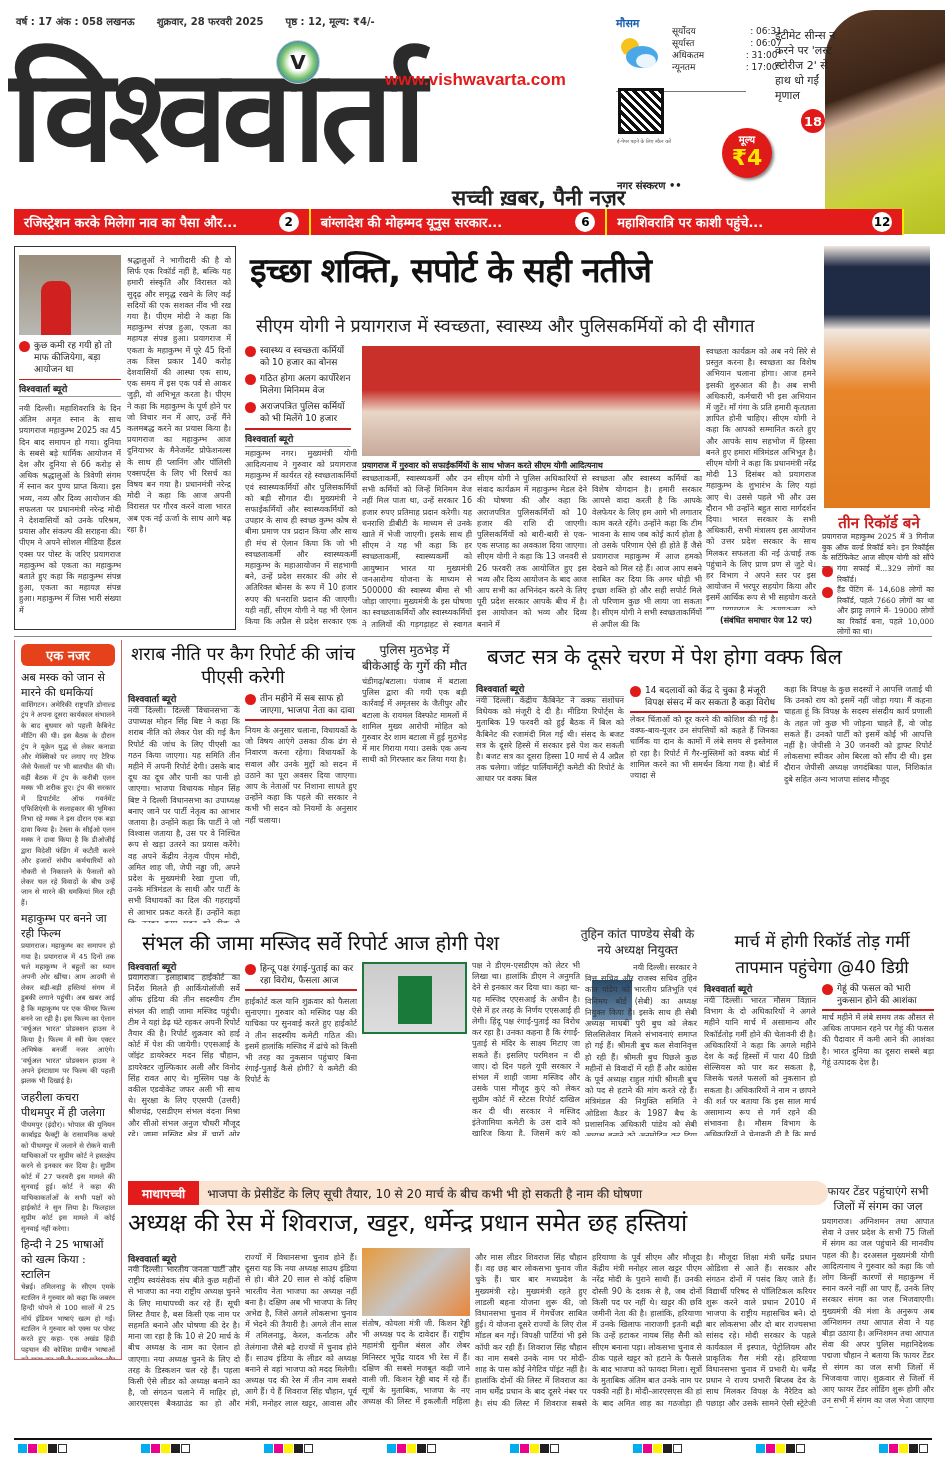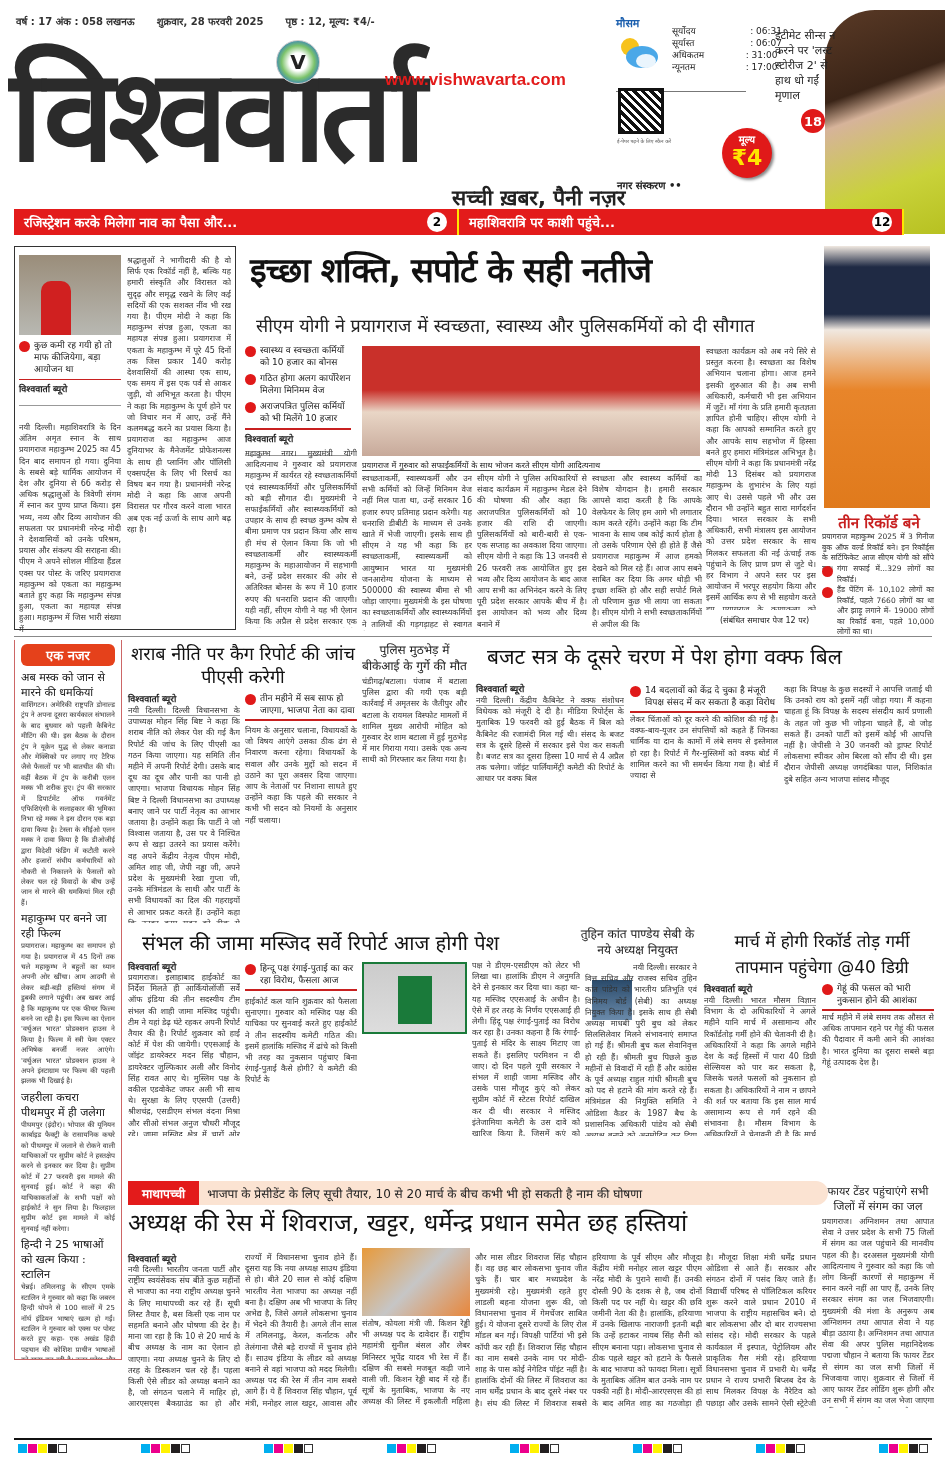--- a/index.html
+++ b/index.html
@@ -24,21 +24,21 @@
 .price .v{font-size:22px;font-weight:bold;line-height:24px;color:#ffe600}
 .teaser{top:28px;left:775px;width:70px;font-size:11px;line-height:15px}
 .badge{width:24px;height:24px;border-radius:50%;background:#e01919;color:#fff;font-weight:bold;font-size:13px;display:flex;align-items:center;justify-content:center}
 .actress{top:10px;left:825px;width:120px;height:224px;background:linear-gradient(160deg,#5a3a26 0%,#3a2417 35%,#d6b39a 45%,#c9d23a 75%,#b7c121 100%);border-radius:50px 0 0 0}
 .strip{top:209px;left:14px;width:890px;height:26px;background:#e31b1b;display:flex}
 .strip .seg{flex:1;display:flex;align-items:center;justify-content:space-between;padding:0 10px;color:#fff;font-weight:bold;font-size:13px;border-right:2px solid #ffe600}
 .strip .num{width:20px;height:20px;border-radius:50%;background:#fff;color:#000;display:flex;align-items:center;justify-content:center;font-size:12px}
 .box{border:1px solid #333}
 .hl{font-family:"DejaVu Sans",sans-serif;font-weight:bold;color:#111}
 .txt{font-size:8px;line-height:11.2px;color:#333;text-align:justify}
-.by{font-size:9px;font-weight:bold;border-bottom:1px solid #999;padding-bottom:10px;margin-bottom:16px}
+.by{font-size:9px;font-weight:bold;border-bottom:1px solid #999;padding-bottom:1px;margin-bottom:6px}
 .bul{font-size:10px;line-height:14px;display:flex;gap:4px}
 .bul:before{content:"";flex:0 0 11px;height:11px;border-radius:50%;background:#e01919;margin-top:2px}
 .rule{border-top:2px solid #c82020}
 .img{background:#bbb}
 .cmyk{top:1444px;display:flex;gap:1px}
 .cmyk span{width:9px;height:9px;display:inline-block}
 </style>
 </head>
 <body>
 
@@ -91,20 +91,24 @@
   <div>इंटीमेट सीन्स न करने पर 'लस्ट स्टोरीज 2' से हाथ धो गईं मृणाल</div>
   <div class="badge" style="margin:6px 0 0 26px">18</div>
 </div>
 
 <div class="abs strip">
   <div class="seg">
       <span>रजिस्ट्रेशन करके मिलेगा नाव का पैसा और...</span>
       <span class="num">2</span>
     </div>
   <div class="seg">
+      <span>बांग्लादेश की मोहम्मद यूनुस सरकार...</span>
+      <span class="num">6</span>
+    </div>
+  <div class="seg">
       <span>महाशिवरात्रि पर काशी पहुंचे...</span>
       <span class="num">12</span>
     </div>
 </div>
 
 <div class="abs box" style="top:246px;left:14px;width:222px;height:384px;padding:4px">
   <div style="display:flex;gap:6px;margin-top:4px">
     <div style="width:103px">
       <div class="img" style="height:80px;background:linear-gradient(#9a8d7a,#b8b8b2);position:relative">
           <div style="position:absolute;left:22px;top:26px;width:30px;height:54px;background:#d02020;border-radius:10px 10px 0 0"></div>
@@ -119,34 +123,34 @@
 
 <div class="abs hl" style="top:250px;left:250px;font-size:34px;line-height:40px;letter-spacing:-1px">इच्छा शक्ति, सपोर्ट के सही नतीजे</div>
 <div class="abs" style="top:313px;left:256px;font-size:18px;color:#222">सीएम योगी ने प्रयागराज में स्वच्छता, स्वास्थ्य और पुलिसकर्मियों को दी सौगात</div>
 <div class="abs" style="top:344px;left:245px;width:106px">
   <div class="bul" style="font-size:9px;line-height:12px;margin-bottom:4px">स्वास्थ्य व स्वच्छता कर्मियों को 10 हजार का बोनस</div>
   <div class="bul" style="font-size:9px;line-height:12px;margin-bottom:4px">गठित होगा अलग कार्पोरेशन मिलेगा मिनिमम वेज</div>
   <div class="bul" style="font-size:9px;line-height:12px">अराजपत्रित पुलिस कर्मियों को भी मिलेंगे 10 हजार</div>
   <div class="by" style="border-top:2px solid #c82020;padding-top:2px;margin-top:4px">विश्ववार्ता ब्यूरो</div>
 </div>
 <div class="abs img" style="top:346px;left:362px;width:338px;height:110px;background:linear-gradient(#c9302a 0%,#c9302a 40%,#e9d6c6 60%,#c7a99a 100%)"></div>
-<div class="abs" style="top:459px;left:362px;width:338px;font-size:8px;font-weight:normal;border-bottom:1px solid #444">प्रयागराज में गुरुवार को सफाईकर्मियों के साथ भोजन करते सीएम योगी आदित्यनाथ</div>
+<div class="abs" style="top:459px;left:362px;width:338px;font-size:8px;font-weight:bold;border-bottom:1px solid #444">प्रयागराज में गुरुवार को सफाईकर्मियों के साथ भोजन करते सीएम योगी आदित्यनाथ</div>
 <div class="abs txt" style="top:448px;left:245px;width:112px;height:180px;overflow:hidden">महाकुम्भ नगर। मुख्यमंत्री योगी आदित्यनाथ ने गुरुवार को प्रयागराज महाकुम्भ में कार्यरत रहे स्वच्छताकर्मियों एवं स्वास्थ्यकर्मियों और पुलिसकर्मियों को बड़ी सौगात दी। मुख्यमंत्री ने सफाईकर्मियों और स्वास्थ्यकर्मियों को उपहार के साथ ही स्वच्छ कुम्भ कोष से बीमा प्रमाण पत्र प्रदान किया और साथ ही मंच से ऐलान किया कि जो भी स्वच्छताकर्मी और स्वास्थ्यकर्मी महाकुम्भ के महाआयोजन में सहभागी बने, उन्हें प्रदेश सरकार की ओर से अतिरिक्त बोनस के रूप में 10 हजार रुपए की धनराशि प्रदान की जाएगी। यही नहीं, सीएम योगी ने यह भी ऐलान किया कि अप्रैल से प्रदेश सरकार एक कॉर्पोरेशन का गठन करने जा रही है, जिसके माध्यम से हर</div>
 <div class="abs txt" style="top:473px;left:362px;width:110px;height:158px;overflow:hidden">स्वच्छताकर्मी, स्वास्थ्यकर्मी और उन सभी कर्मियों को जिन्हें मिनिमम वेज नहीं मिल पाता था, उन्हें सरकार 16 हजार रुपए प्रतिमाह प्रदान करेगी। यह धनराशि डीबीटी के माध्यम से उनके खाते में भेजी जाएगी। इसके साथ ही सीएम ने यह भी कहा कि हर स्वच्छताकर्मी, स्वास्थ्यकर्मी को आयुष्मान भारत या मुख्यमंत्री जनआरोग्य योजना के माध्यम से 500000 की स्वास्थ्य बीमा से भी जोड़ा जाएगा। मुख्यमंत्री के इस घोषणा का स्वच्छताकर्मियों और स्वास्थ्यकर्मियों ने तालियों की गड़गड़ाहट से स्वागत किया।</div>
 <div class="abs txt" style="top:473px;left:477px;width:110px;height:158px;overflow:hidden">सीएम योगी ने पुलिस अधिकारियों से संवाद कार्यक्रम में महाकुम्भ मेडल देने की घोषणा की और कहा कि अराजपत्रित पुलिसकर्मियों को 10 हजार की राशि दी जाएगी। पुलिसकर्मियों को बारी-बारी से एक-एक सप्ताह का अवकाश दिया जाएगा। सीएम योगी ने कहा कि 13 जनवरी से 26 फरवरी तक आयोजित हुए इस भव्य और दिव्य आयोजन के बाद आज आप सभी का अभिनंदन करने के लिए पूरी प्रदेश सरकार आपके बीच में है। इस आयोजन को भव्य और दिव्य बनाने में</div>
 <div class="abs txt" style="top:473px;left:592px;width:110px;height:158px;overflow:hidden">स्वच्छता और स्वास्थ्य कर्मियों का विशेष योगदान है। हमारी सरकार आपसे वादा करती है कि आपके वेलफेयर के लिए हम आगे भी लगातार काम करते रहेंगे। उन्होंने कहा कि टीम भावना के साथ जब कोई कार्य होता है तो उसके परिणाम ऐसे ही होते हैं जैसे प्रयागराज महाकुम्भ में आज हमको देखने को मिल रहे हैं। आज आप सबने साबित कर दिया कि अगर थोड़ी भी इच्छा शक्ति हो और सही सपोर्ट मिले तो परिणाम कुछ भी लाया जा सकता है। सीएम योगी ने सभी स्वच्छताकर्मियों से अपील की कि</div>
 <div class="abs txt" style="top:346px;left:706px;width:110px;height:264px;overflow:hidden">स्वच्छता कार्यक्रम को अब नये सिरे से प्रस्तुत करना है। स्वच्छता का विशेष अभियान चलाना होगा। आज हमने इसकी शुरुआत की है। अब सभी अधिकारी, कर्मचारी भी इस अभियान में जुटें। माँ गंगा के प्रति हमारी कृतज्ञता ज्ञापित होनी चाहिए। सीएम योगी ने कहा कि आपको सम्मानित करते हुए और आपके साथ सहभोज में हिस्सा बनते हुए हमारा मंत्रिमंडल अभिभूत है। सीएम योगी ने कहा कि प्रधानमंत्री नरेंद्र मोदी 13 दिसंबर को प्रयागराज महाकुम्भ के शुभारंभ के लिए यहां आए थे। उससे पहले भी और उस दौरान भी उन्होंने बहुत सारा मार्गदर्शन दिया। भारत सरकार के सभी अधिकारी, सभी मंत्रालय इस आयोजन को उत्तर प्रदेश सरकार के साथ मिलकर सफलता की नई ऊंचाई तक पहुंचाने के लिए प्राण प्रण से जुटे थे। हर विभाग ने अपने स्तर पर इस आयोजन में भरपूर सहयोग किया और इसमें आर्थिक रूप से भी सहयोग करते हुए प्रयागराज के कायाकल्प को सुनिश्चित किया। उन्होंने कहा कि आज महाकुम्भ के बहाने प्रयागराज शहर एक स्मार्ट सिटी के रूप में चमक रहा है।</div>
-<div class="abs" style="top:614px;left:720px;font-size:8px;font-weight:normal">(संबंधित समाचार पेज 12 पर)</div>
+<div class="abs" style="top:614px;left:720px;font-size:8px;font-weight:bold">(संबंधित समाचार पेज 12 पर)</div>
 
 <div class="abs img" style="top:246px;left:824px;width:106px;height:262px;background:linear-gradient(#f0e8e0 0%,#1f2a44 8%,#1f2a44 26%,#f0e8e0 32%,#e8852a 55%,#e07a1c 100%)"></div>
 <div class="abs" style="top:512px;left:824px;width:110px;text-align:center;color:#c82020;font-size:15px;font-weight:bold">तीन रिकॉर्ड बने</div>
 <div class="abs txt" style="top:532px;left:822px;width:112px;font-size:7.5px;line-height:10.5px">प्रयागराज महाकुम्भ 2025 में 3 गिनीज बुक ऑफ वर्ल्ड रिकॉर्ड बने। इन रिकॉर्ड्स के सर्टिफिकेट आज सीएम योगी को सौंपे गए।</div>
 <div class="abs" style="top:564px;left:822px;width:112px">
   <div class="bul txt" style="font-size:7.5px;line-height:10.5px">गंगा सफाई में...329 लोगों का रिकॉर्ड।</div>
-  <div class="bul txt" style="font-size:7.5px;line-height:10.5px">हैंड पेंटिंग में- 10,102 लोगों का रिकॉर्ड, पहले 7660 लोगों का था और झाड़ू लगाने में- 19000 लोगों का रिकॉर्ड बना, पहले 10,000 लोगों का था।</div>
+  <div class="bul txt" style="font-size:7.5px;line-height:10.5px">हैंड पेंटिंग में- 14,608 लोगों का रिकॉर्ड, पहले 7660 लोगों का था और झाड़ू लगाने में- 19000 लोगों का रिकॉर्ड बना, पहले 10,000 लोगों का था।</div>
 </div>
 
 <div class="abs" style="top:636px;left:14px;width:918px;border-top:1px solid #888"></div>
 
 <div class="abs" style="top:640px;left:14px;width:108px;height:720px;border-left:1px solid #c66;border-right:1px solid #c66;border-bottom:1px solid #c66;padding:4px 6px;overflow:hidden">
   <div style="background:#e5411b;color:#fff;font-weight:bold;font-size:13px;text-align:center;border-radius:6px;padding:2px 0">एक नजर</div>
   <div class="hl" style="font-size:11px;line-height:15px;margin-top:4px;font-weight:normal">अब मस्क को जान से मारने की धमकियां</div>
   <div class="txt" style="font-size:7px;line-height:10.4px">वाशिंगटन। अमेरिकी राष्ट्रपति डोनाल्ड ट्रंप ने अपना दूसरा कार्यकाल संभालने के बाद बुधवार को पहली कैबिनेट मीटिंग की थी। इस बैठक के दौरान ट्रंप ने यूक्रेन युद्ध से लेकर कनाडा और मेक्सिको पर लगाए गए टैरिफ जैसे फैसलों पर भी बातचीत की थी। वहीं बैठक में ट्रंप के करीबी एलन मस्क भी शरीक हुए। ट्रंप की सरकार में डिपार्टमेंट ऑफ गवर्नमेंट एफिशिएंसी के सलाहकार की भूमिका निभा रहे मस्क ने इस दौरान एक बड़ा दावा किया है। टेस्ला के सीईओ एलन मस्क ने दावा किया है कि डीओजीई द्वारा विदेशी फंडिंग में कटौती करने और हजारों संघीय कर्मचारियों को नौकरी से निकालने के फैसलों को लेकर चल रहे विवादों के बीच उन्हें जान से मारने की धमकियां मिल रही हैं।</div>
   <div class="hl" style="font-size:11px;line-height:15px;margin-top:3px;font-weight:normal">महाकुम्भ पर बनने जा रही फिल्म</div>
   <div class="txt" style="font-size:7px;line-height:10.4px">प्रयागराज। महाकुम्भ का समापन हो गया है। प्रयागराज में 45 दिनों तक चले महाकुम्भ ने बहुतों का ध्यान अपनी ओर खींचा। आम आदमी से लेकर बड़ी-बड़ी हस्तियां संगम में डुबकी लगाने पहुंची। अब खबर आई है कि महाकुम्भ पर एक फीचर फिल्म बनने जा रही है। इस फिल्म का ऐलान 'वर्चुअल भारत' प्रोडक्शन हाउस ने किया है। फिल्म में स्त्री फेम एक्टर अभिषेक बनर्जी नजर आएंगे। 'वर्चुअल भारत' प्रोडक्शन हाउस ने अपने इंस्टाग्राम पर फिल्म की पहली झलक भी दिखाई है।</div>

